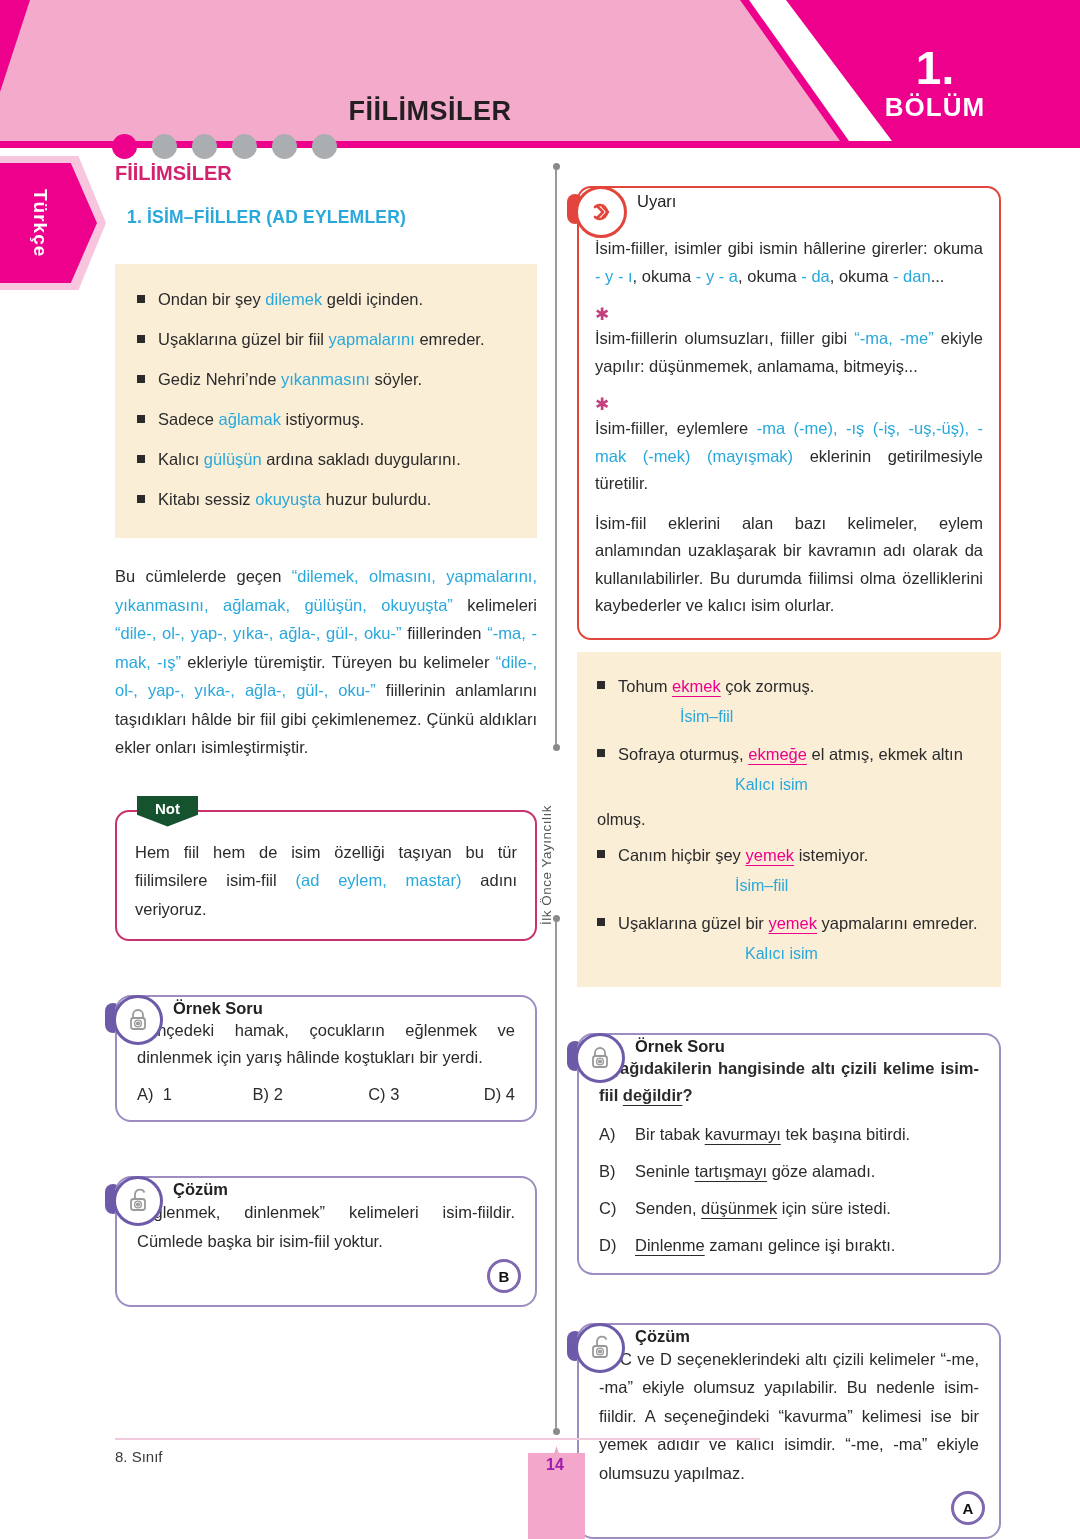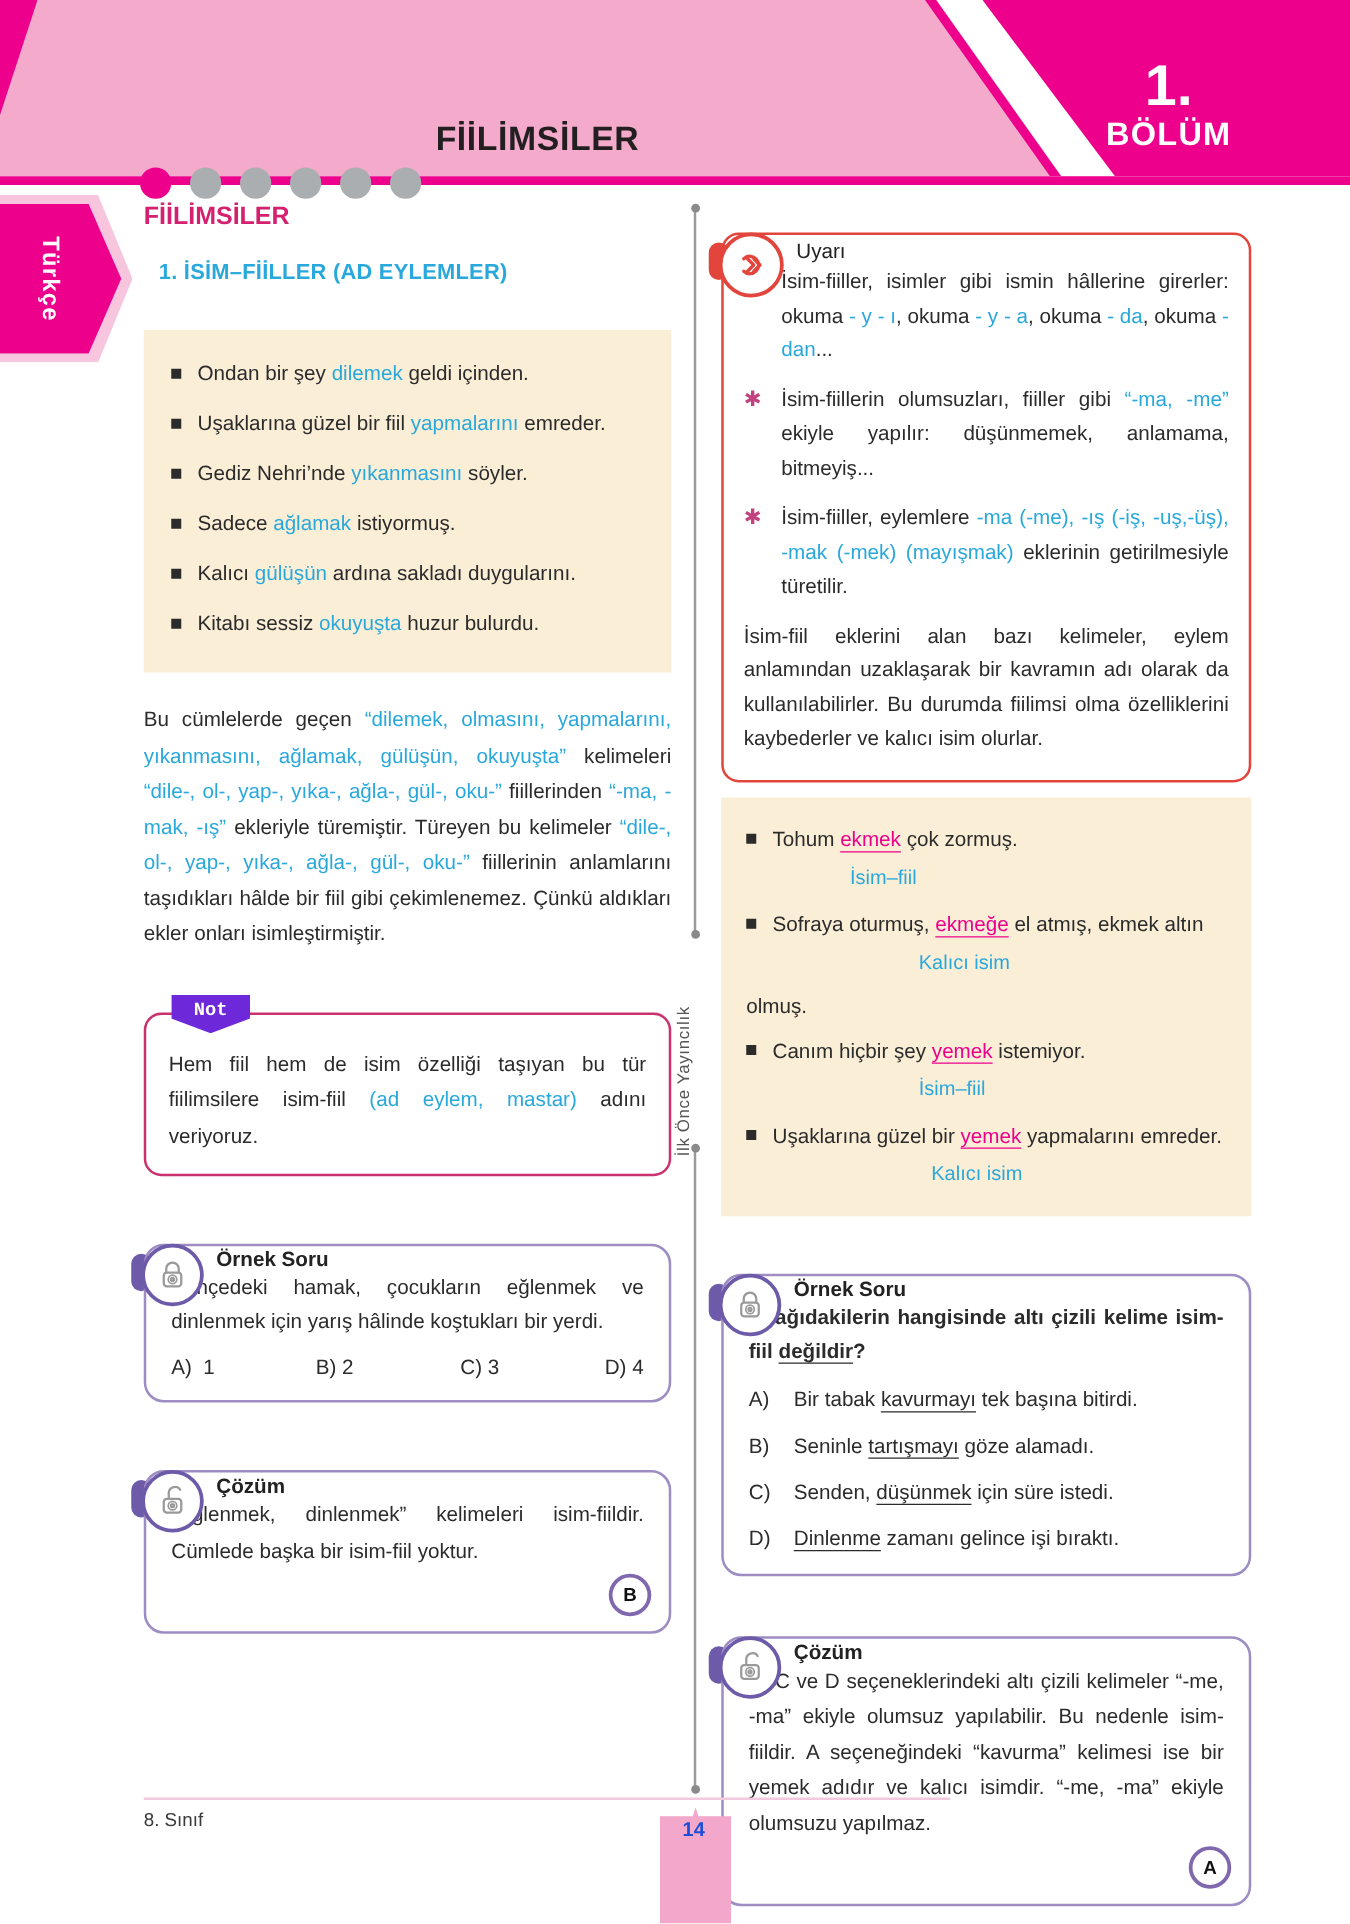--- a/index.html
+++ b/index.html
@@ -53,22 +53,22 @@
   .b-item{position:relative;padding-left:23px;font-size:16.5px;line-height:23px;margin-bottom:17px;}
   .b-item::before{content:"";position:absolute;left:2px;top:7px;width:8px;height:8px;background:#2b2b2b;}
   .seg-blue{color:#29A8DC;}
   .seg-pink{color:#EC008C;text-decoration:underline;text-decoration-color:#EC008C;text-underline-offset:4px;}
   .seg-u{text-decoration:underline;text-underline-offset:4px;}
 
   .para{margin-top:24px;font-size:16.5px;line-height:28.5px;text-align:justify;}
 
   
   .notebox{position:relative;margin-top:48px;border:2px solid #C8326E;border-radius:14px;padding:26px 18px 16px;}
-  .not-ribbon{position:absolute;top:-16px;left:20px;background:#6d28d9;color:#fff;font-weight:bold;
-    font-size:15px;padding:4px 18px 10px;clip-path:polygon(0 0,100% 0,100% 62%,50% 100%,0 62%);font-family:Liberation Mono, monospace;}
+  .not-ribbon{position:absolute;top:-16px;left:20px;background:#14532d;color:#fff;font-weight:bold;
+    font-size:15px;padding:4px 18px 10px;clip-path:polygon(0 0,100% 0,100% 62%,50% 100%,0 62%);}
   .notebox .txt{font-size:16.5px;line-height:28.5px;text-align:justify;}
 
   
   .qwrap{position:relative;margin-top:54px;}
   .qpill{position:absolute;left:-10px;top:8px;width:16px;height:30px;border-radius:8px;background:#6D5AA8;}
   .qicon{position:absolute;left:-2px;top:0;width:44px;height:44px;border-radius:50%;background:#fff;
     border:3px solid #6D5AA8;display:flex;align-items:center;justify-content:center;z-index:2;}
   .qlabel{position:absolute;left:58px;top:4px;font-weight:bold;font-size:16.5px;color:#222;}
   .qbox{border:2px solid #9D8DC2;border-radius:16px;padding:20px 20px 16px;margin-top:30px;position:relative;}
   .qbody{font-size:16.5px;line-height:27px;text-align:justify;}
@@ -81,21 +81,21 @@
     border:3px solid #7F68AE;display:flex;align-items:center;justify-content:center;
     font-weight:bold;font-size:15px;color:#111;background:#fff;}
 
   
   .wwrap{position:relative;margin-top:16px;}
   .wpill{position:absolute;left:-10px;top:8px;width:16px;height:30px;border-radius:8px;background:#E2453B;}
   .wicon{position:absolute;left:-2px;top:0;width:46px;height:46px;border-radius:50%;background:#fff;
     border:3px solid #E2453B;display:flex;align-items:center;justify-content:center;z-index:2;}
   .wlabel{position:absolute;left:60px;top:6px;font-weight:normal;font-size:16.5px;color:#222;}
   .wbox{border:2px solid #E2453B;border-radius:14px;padding:24px 16px 18px;margin-top:30px;}
-  .wli{display:flex;margin-bottom:12px;}
+  .wli{display:flex;margin-bottom:12px;flex-direction:column;}
   .star{color:#C2417F;width:30px;flex:none;font-size:17px;padding-top:2px;}
   .wli .txt{flex:1;font-size:16.5px;line-height:27.5px;text-align:justify;}
   .wnote{font-size:16.5px;line-height:27.5px;text-align:justify;margin-top:4px;}
 
   
   .cream-r{background:#FBEED7;padding:22px 18px 8px;margin-top:12px;}
   .r-item{position:relative;padding-left:23px;font-size:16.5px;line-height:24px;}
   .r-item::before{content:"";position:absolute;left:2px;top:7px;width:8px;height:8px;background:#2b2b2b;}
   .annot{color:#29A8DC;font-size:16px;margin:10px 0 16px;}
   .tail{font-size:16.5px;margin:2px 0 14px 2px;}
@@ -106,21 +106,21 @@
 
   .sol-text{font-size:16.5px;line-height:28.5px;text-align:justify;}
   .pad-bottom{padding-bottom:50px;}
 
   
   .foot-rule{position:absolute;left:115px;top:1438px;width:645px;height:2px;background:#F2CADD;}
   .foot-grade{position:absolute;left:115px;top:1448px;font-size:15px;color:#3a3a3a;}
   .page-tab{position:absolute;left:528px;top:1446px;width:57px;height:93px;background:#F2A7CB;
     clip-path:polygon(0 7px,46% 7px,50% 0,54% 7px,100% 7px,100% 100%,0 100%);}
   .page-num{position:absolute;left:528px;top:1456px;width:54px;text-align:center;
-    font-size:16px;font-weight:bold;color:#1d4ed8;}
+    font-size:16px;font-weight:bold;color:#a21caf;}
 </style>
 </head>
 <body>
 
 <div class="page">
 
   <div class="header">
     <div class="hdr-pink-edge"></div>
     <div class="hdr-pink"></div>
     <div class="hdr-corner"></div>

